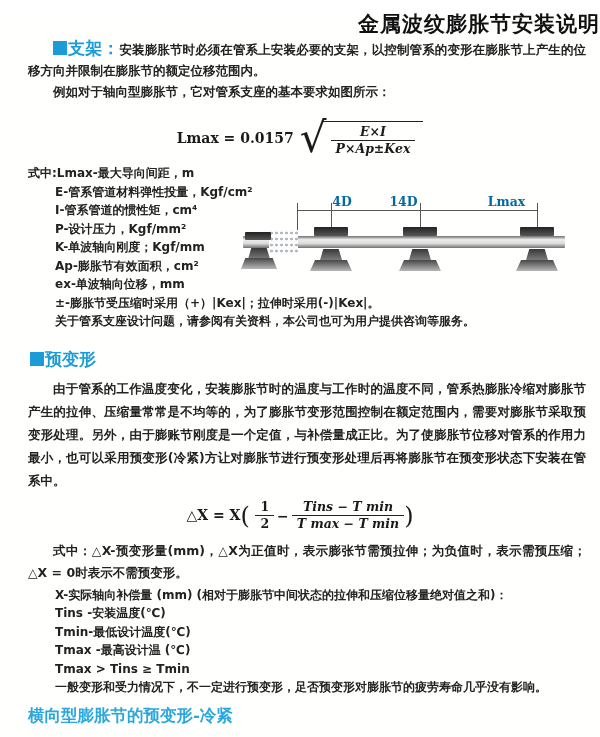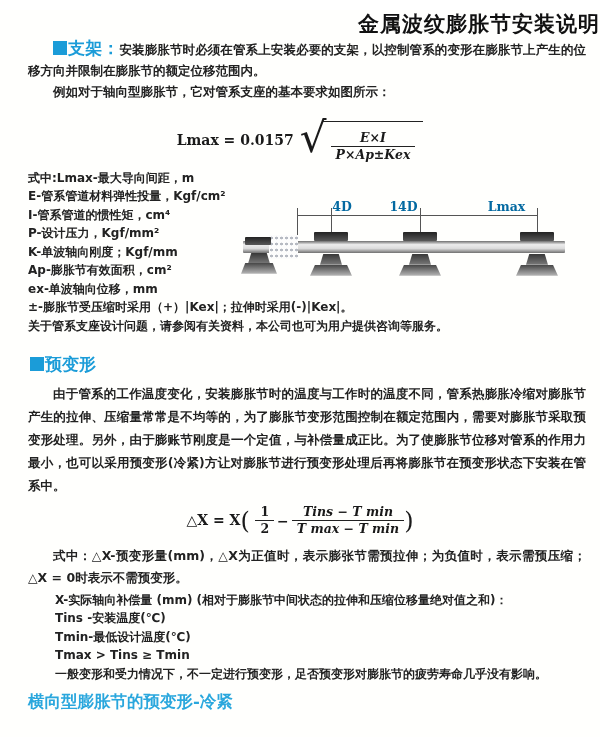--- a/index.html
+++ b/index.html
@@ -21,30 +21,30 @@
 
   
   .fwrap{text-align:center;font-family:"DejaVu Serif","Liberation Serif",serif;font-weight:bold;color:#1a1a1a;}
   .fwrap .plain{font-size:14px;}
   .frac{display:inline-block;vertical-align:middle;text-align:center;font-size:12.5px;line-height:1.15;}
   .frac .num{display:block;padding:0 5px 1px;}
   .frac .den{display:block;border-top:1.2px solid #222;padding:1px 5px 0;}
   .it{font-style:italic;}
   .sqrt{display:inline-flex;align-items:flex-start;vertical-align:middle;margin-left:6px;}
   .radical{font-size:42px;font-weight:normal;line-height:40px;margin-right:-4px;}
-  .radicand{border-top:1.5px solid #222;padding:9px 8px 0 8px;margin-top:3px;}
+  .radicand{border-top:1.5px solid #222;padding:3px 8px 0 8px;margin-top:3px;}
   .paren{font-size:24px;font-weight:normal;vertical-align:middle;line-height:1;}
   .fop{font-size:14px;vertical-align:middle;margin:0 3px;}
   .f1{margin-top:16px;}
   .f2{margin-top:8px;}
 
   
   .defs{position:relative;margin:6px 14px 0 28px;height:180px;}
   .defs .line{font-size:12px;line-height:18.5px;font-weight:600;white-space:nowrap;color:#222;}
-  .defs .line.shift{}
+  .defs .line.shift{margin-left:27px;}
 
   .diagram{position:absolute;left:215px;top:32px;width:350px;height:92px;}
   .dim-line{position:absolute;left:54px;top:14px;width:240px;height:1px;background:#555;}
   .tick{position:absolute;width:1px;background:#555;top:7px;}
   .t1{left:54px;height:34px;}
   .t2{left:88px;height:27px;}
   .t3{left:177px;height:27px;}
   .t4{left:294px;height:27px;}
   .dim-label{position:absolute;top:-2px;text-align:center;font-family:"DejaVu Serif","Liberation Serif",serif;font-weight:bold;font-size:12.5px;color:#0369a1;margin-left:28px;}
   .l1{left:54px;width:34px;}
@@ -145,19 +145,20 @@
     <span class="plain">△X = X</span><span class="paren">(</span>
     <span class="frac"><span class="num">1</span><span class="den">2</span></span><span class="fop">−</span><span class="frac it"><span class="num">Tins − T min</span><span class="den">T max − T min</span></span><span class="paren">)</span>
   </div>
 
   <p class="mid-para indent">式中：△X-预变形量(mm)，△X为正值时，表示膨张节需预拉伸；为负值时，表示需预压缩；△X = 0时表示不需预变形。</p>
 
   <div class="items">
     <div class="line">X-实际轴向补偿量 (mm) (相对于膨胀节中间状态的拉伸和压缩位移量绝对值之和)：</div>
     <div class="line">Tins -安装温度(℃)</div>
     <div class="line">Tmin-最低设计温度(℃)</div>
+    <div class="line">Tmax -最高设计温 (℃)</div>
     <div class="line">Tmax &gt; Tins ≥ Tmin</div>
     <div class="line">一般变形和受力情况下，不一定进行预变形，足否预变形对膨胀节的疲劳寿命几乎没有影响。</div>
   </div>
 
   <h3 class="sub-head h-lateral">横向型膨胀节的预变形-冷紧</h3>
 
 </div>
 
 </body></html>

